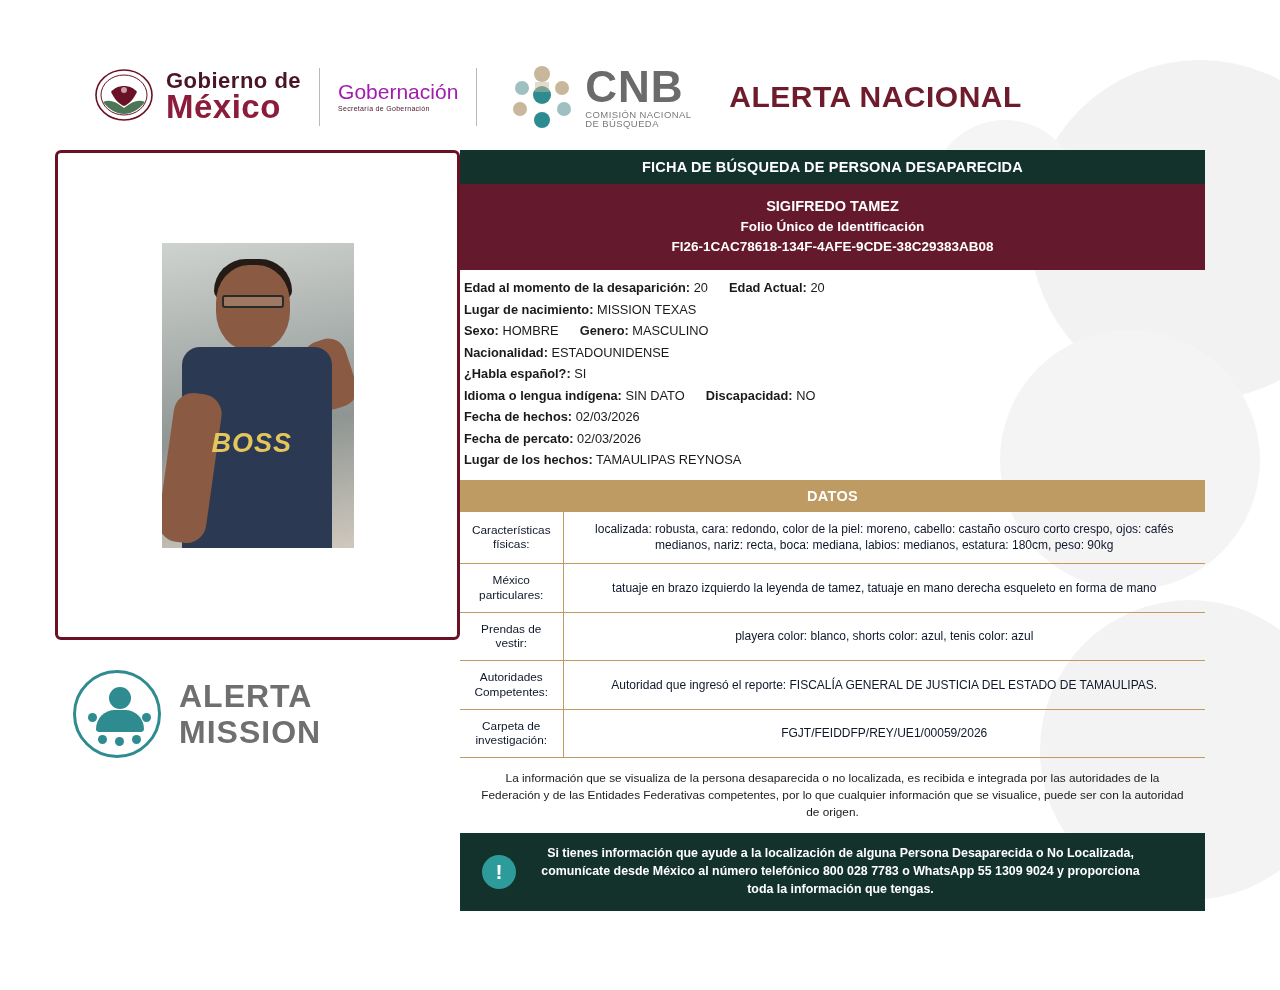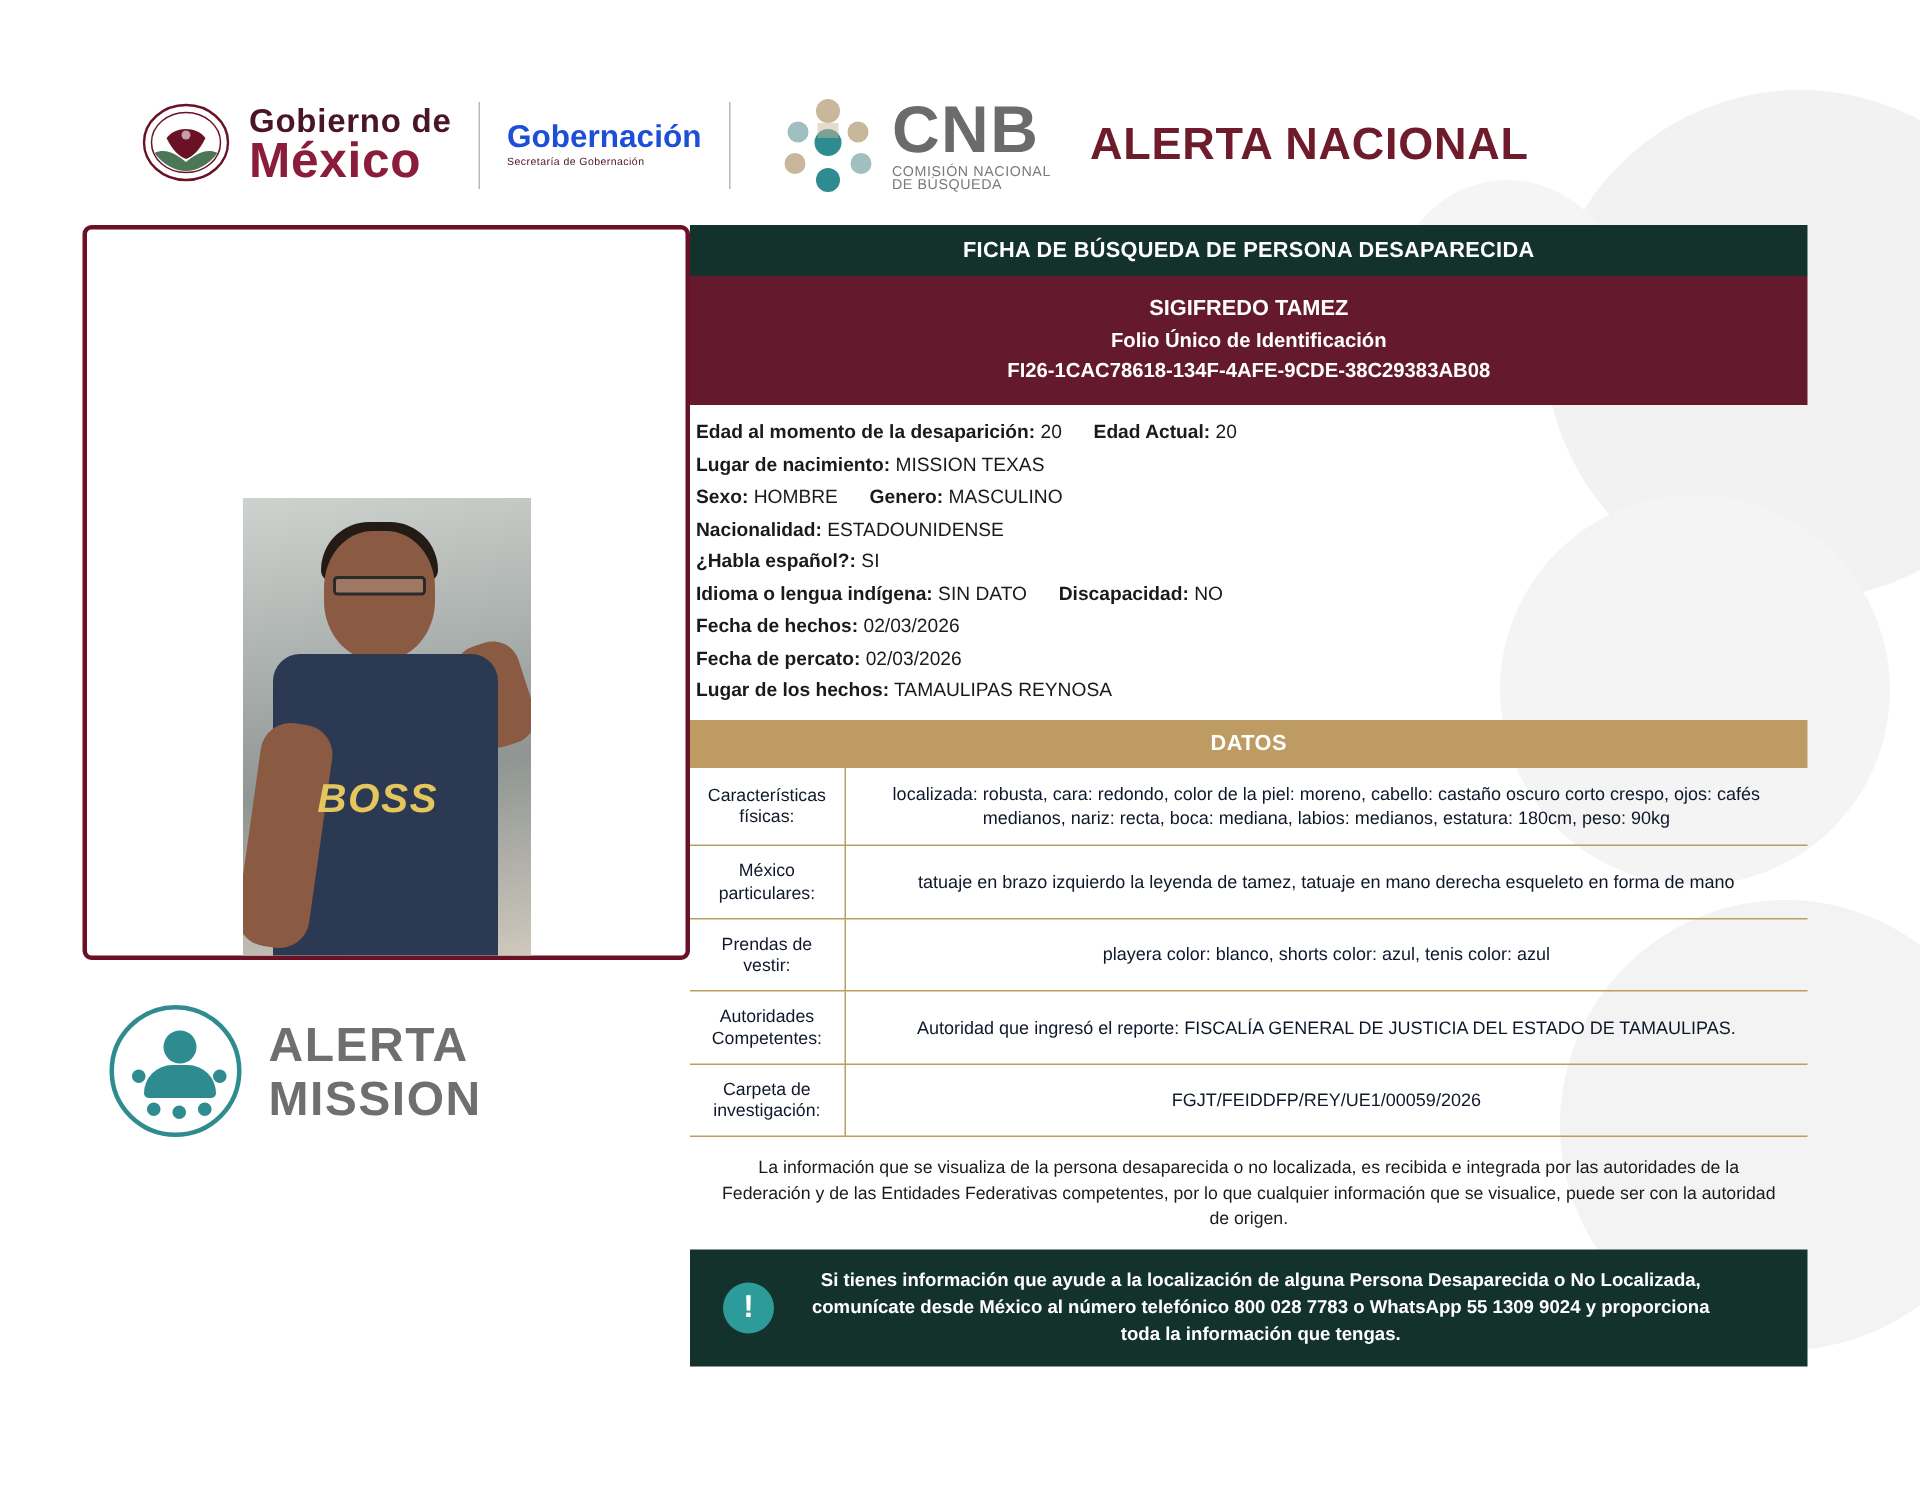--- a/index.html
+++ b/index.html
@@ -61,22 +61,22 @@
   .divider-v {
     width: 1px; height: 58px;
     background: #b9b9b9;
     margin: 0 18px;
   }
   .gobernacion {
     line-height: 1.05;
   }
   .gobernacion .g1 {
     font-size: 21px;
-    color: #1d4ed8;
-    font-weight: bold;
+    color: #a21caf;
+    font-weight: normal;
   }
   .gobernacion .g2 {
     font-size: 7px;
     color: #4a1625;
     letter-spacing: .3px;
     margin-top: 2px;
   }
   .cnb-block {
     display: flex; align-items: center;
     margin-left: 10px;
@@ -86,21 +86,21 @@
   .cnb-text .c1 {
     font-size: 44px; font-weight: bold; color: #6b6b6b; letter-spacing: 1px;
   }
   .cnb-text .c2 {
     font-size: 9.5px; color: #7a7a7a; letter-spacing: .4px; margin-top: 1px;
   }
   .cnb-text .c3 {
     font-size: 9.5px; color: #7a7a7a; letter-spacing: .4px;
   }
   .alerta-title {
-    margin-left: 26px;
+    margin-left: 38px;
     font-size: 30px;
     font-weight: bold;
     color: #6e1b2c;
     letter-spacing: .5px;
   }
 
   
   .content {
     position: relative;
     z-index: 2;
@@ -109,23 +109,23 @@
   }
   .left-col { width: 405px; flex: 0 0 405px; }
   .right-col { flex: 1; margin-left: 0px; }
 
   .photo-frame {
     border: 3px solid #6b1126;
     border-radius: 6px;
     height: 490px;
     background: #ffffff;
     display: flex;
-    align-items: flex-end;
+    align-items: center;
     justify-content: center;
-    padding: 0;
+    padding: 21px;
   }
   .photo-inner {
     width: 192px; height: 305px;
     background: linear-gradient(170deg,#cfd3d0 0%, #aab0ad 35%, #8e9592 60%, #cfc8bd 100%);
     position: relative;
     overflow: hidden;
   }
   .ph-head {
     position: absolute; left: 54px; top: 22px;
     width: 74px; height: 86px; border-radius: 44% 44% 46% 46%;

